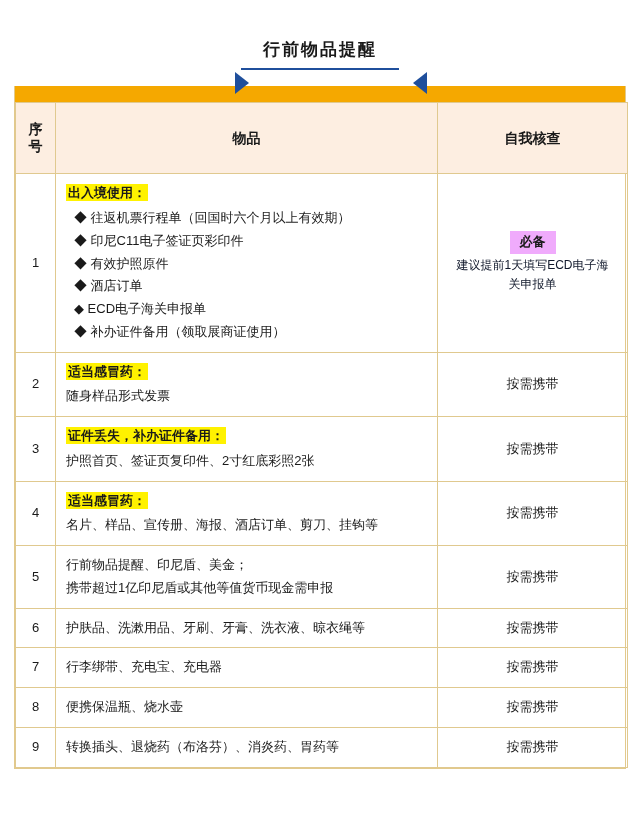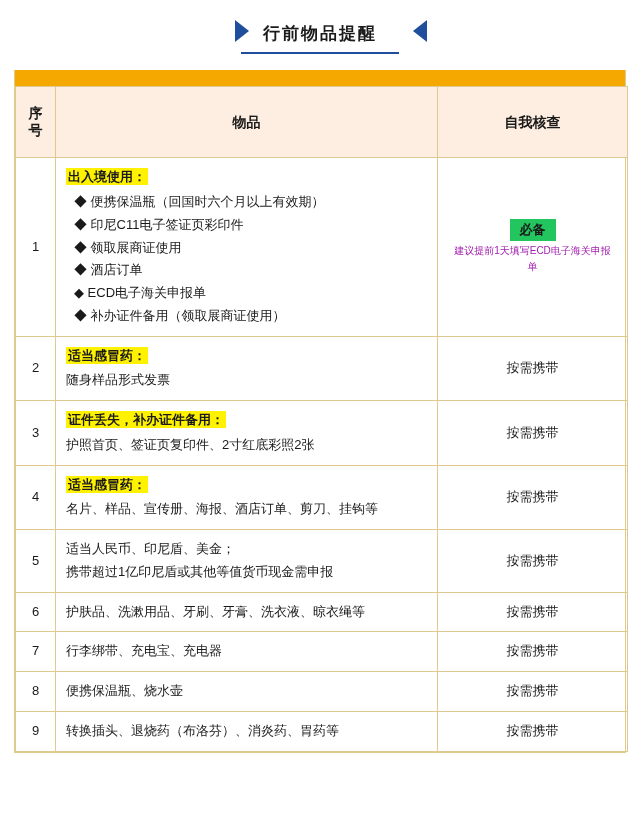--- a/index.html
+++ b/index.html
@@ -19,24 +19,24 @@
     width: 640px;
     height: 814px;
     position: relative;
     box-sizing: border-box;
     padding: 0 14px;
   }
 
   
   .banner {
     display: flex;
-    align-items: flex-start;
+    align-items: flex-end;
     justify-content: center;
     gap: 8px;
-    padding-top: 18px;
+    padding-top: 34px;
     padding-bottom: 16px;
   }
   .chev {
     display: block;
     width: 0;
     height: 0;
     flex: 0 0 auto;
   }
   .chev svg { display: block; }
   .banner-title {
@@ -114,32 +114,32 @@
   }
   .bullet-line {
     display: block;
     padding-left: 8px;
     white-space: nowrap;
   }
   .lead-block { padding-bottom: 2px; }
 
   .must {
     display: block;
-    background: #22c55e;
+    background: #f0abfc;
     font-weight: bold;
     color: #1a1a1a;
     width: 42px;
     margin: 0 auto 2px auto;
     text-align: center;
     padding: 0 2px;
   }
   .note-red {
     display: block;
-    color: #a21caf;
-    font-size: 10px;
+    color: #0f172a;
+    font-size: 12px;
     line-height: 1.6;
     text-align: center;
     padding: 0 4px;
   }
 </style>
 </head>
 <body>
 
 <div class="page">
 
@@ -175,23 +175,23 @@
           <th>物品</th>
           <th>自我核查</th>
         </tr>
       </thead>
       <tbody>
 
         <tr>
           <td class="no-cell">1</td>
           <td class="item-cell">
             <div class="lead-block"><span class="hl">出入境使用：</span></div>
-            <span class="bullet-line">◆ 便携保温瓶（回国时六个月以上有效期）</span>
+            <span class="bullet-line">◆ 往返机票行程单（回国时六个月以上有效期）</span>
             <span class="bullet-line">◆ 印尼C11电子签证页彩印件</span>
-            <span class="bullet-line">◆ 领取展商证使用</span>
+            <span class="bullet-line">◆ 有效护照原件</span>
             <span class="bullet-line">◆ 酒店订单</span>
             <span class="bullet-line">◆ ECD电子海关申报单</span>
             <span class="bullet-line">◆ 补办证件备用（领取展商证使用）</span>
           </td>
           <td class="check-cell">
             <span class="must">必备</span>
             <span class="note-red">建议提前1天填写ECD电子海关申报单</span>
           </td>
         </tr>
 
@@ -218,21 +218,21 @@
           <td class="item-cell">
             <div class="lead-block"><span class="hl">适当感冒药：</span></div>
             <span class="sub-line">名片、样品、宣传册、海报、酒店订单、剪刀、挂钩等</span>
           </td>
           <td class="check-cell">按需携带</td>
         </tr>
 
         <tr>
           <td class="no-cell">5</td>
           <td class="item-cell">
-            <span class="sub-line">适当人民币、印尼盾、美金；</span>
+            <span class="sub-line">行前物品提醒、印尼盾、美金；</span>
             <span class="sub-line">携带超过1亿印尼盾或其他等值货币现金需申报</span>
           </td>
           <td class="check-cell">按需携带</td>
         </tr>
 
         <tr>
           <td class="no-cell">6</td>
           <td class="item-cell">
             <span class="sub-line">护肤品、洗漱用品、牙刷、牙膏、洗衣液、晾衣绳等</span>
           </td>

